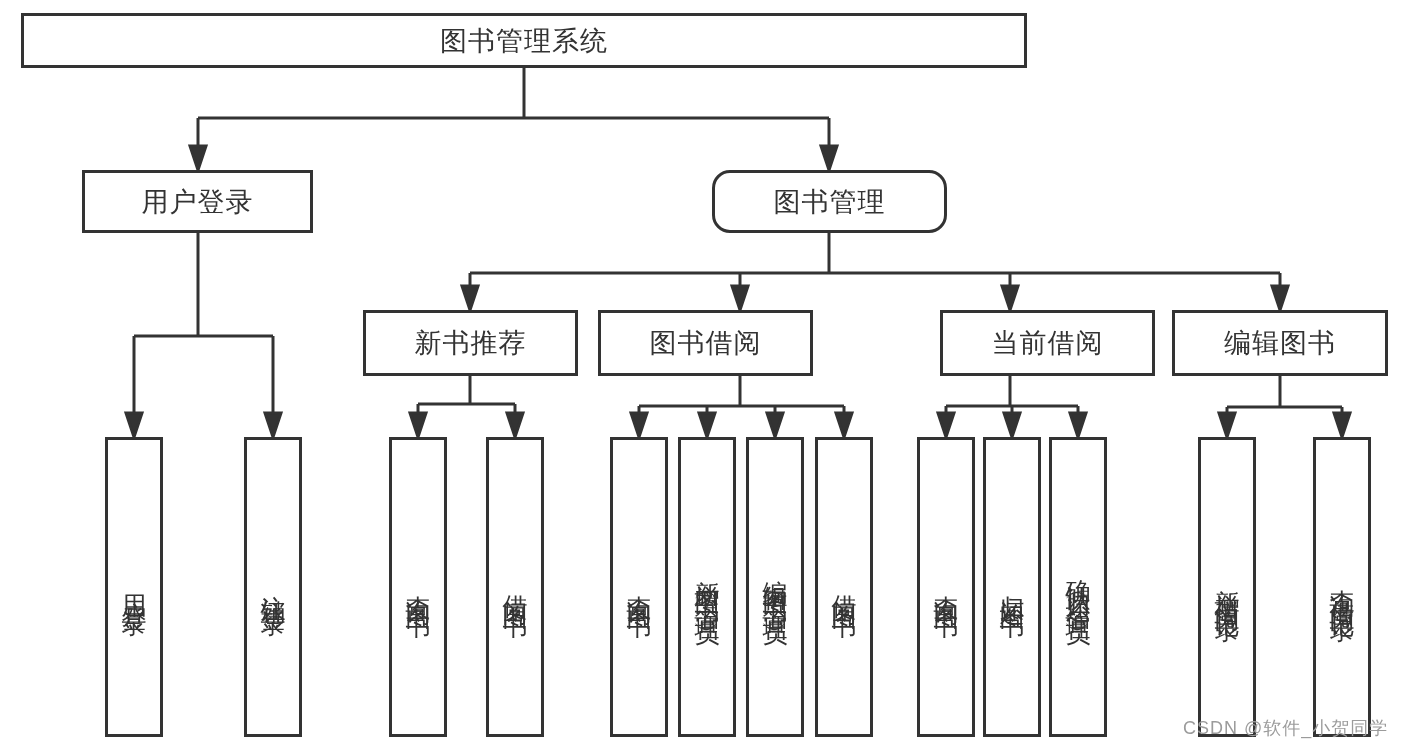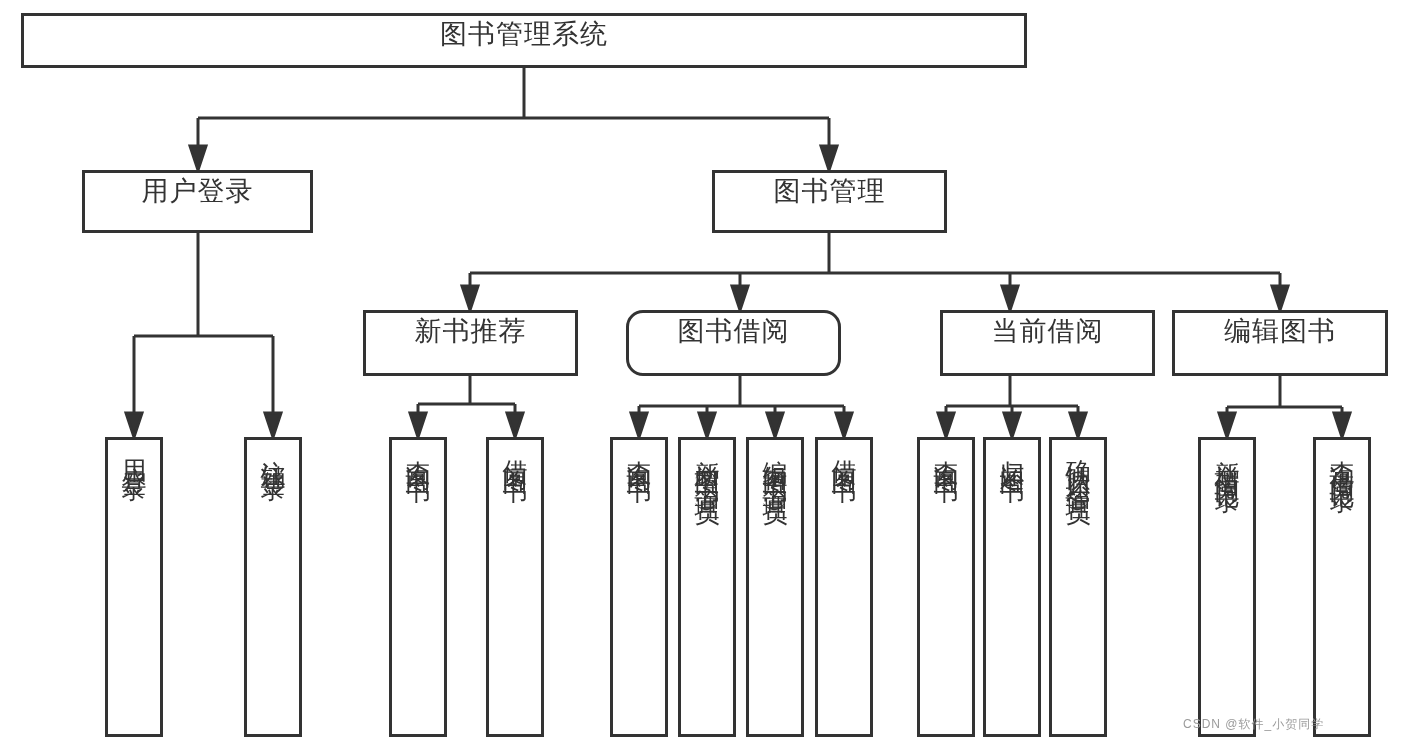--- a/index.html
+++ b/index.html
@@ -9,20 +9,21 @@
   .stage { position: relative; width: 1405px; height: 747px; background: #ffffff; }
 
   .connectors { position: absolute; left: 0; top: 0; width: 1405px; height: 747px; z-index: 1; }
 
   .node {
     position: absolute;
     background: #ffffff;
     border: 3px solid #333333;
     color: #333333;
     display: flex;
+    align-items: center;
     justify-content: center;
     z-index: 2;
   }
 
   .hbox { font-size: 27px; letter-spacing: 1px; }
   .root-box  { left: 21px;  top: 13px;  width: 1006px; height: 55px; }
   .l2-box    { top: 170px; height: 63px; }
   .l3-box    { top: 310px; height: 66px; width: 215px; }
 
   .vbox { top: 437px; width: 58px; height: 300px; }
@@ -32,21 +33,21 @@
     font-size: 25px;
     letter-spacing: 6px;
     line-height: 1;
     white-space: nowrap;
   }
 
   .watermark {
     position: absolute;
     left: 1183px;
     top: 716px;
-    font-size: 12px;
+    font-size: 18px;
     color: #9b9b9b;
     letter-spacing: 1px;
     z-index: 5;
     white-space: nowrap;
   }
 </style>
 </head>
 <body>
 
 <div class="stage">
@@ -129,28 +130,28 @@
     </g>
   </svg>
 
   <div class="node hbox root-box">
     <span>图书管理系统</span>
   </div>
 
   <div class="node hbox l2-box" style="left:82px; width:231px;">
     <span>用户登录</span>
   </div>
-  <div class="node hbox l2-box" style="left:712px; width:235px;">
+  <div class="node hbox l2-box" style="left:712px; width:235px;border-radius:18px;">
     <span>图书管理</span>
   </div>
 
   <div class="node hbox l3-box" style="left:363px;">
     <span>新书推荐</span>
   </div>
-  <div class="node hbox l3-box" style="left:626px;border-radius:17px;">
+  <div class="node hbox l3-box" style="left:598px;">
     <span>图书借阅</span>
   </div>
   <div class="node hbox l3-box" style="left:903px;margin-left:37px;">
     <span>当前借阅</span>
   </div>
   <div class="node hbox l3-box" style="left:1172px; width:216px;">
     <span>编辑图书</span>
   </div>
 
   <div class="node vbox" style="left:105px;">

